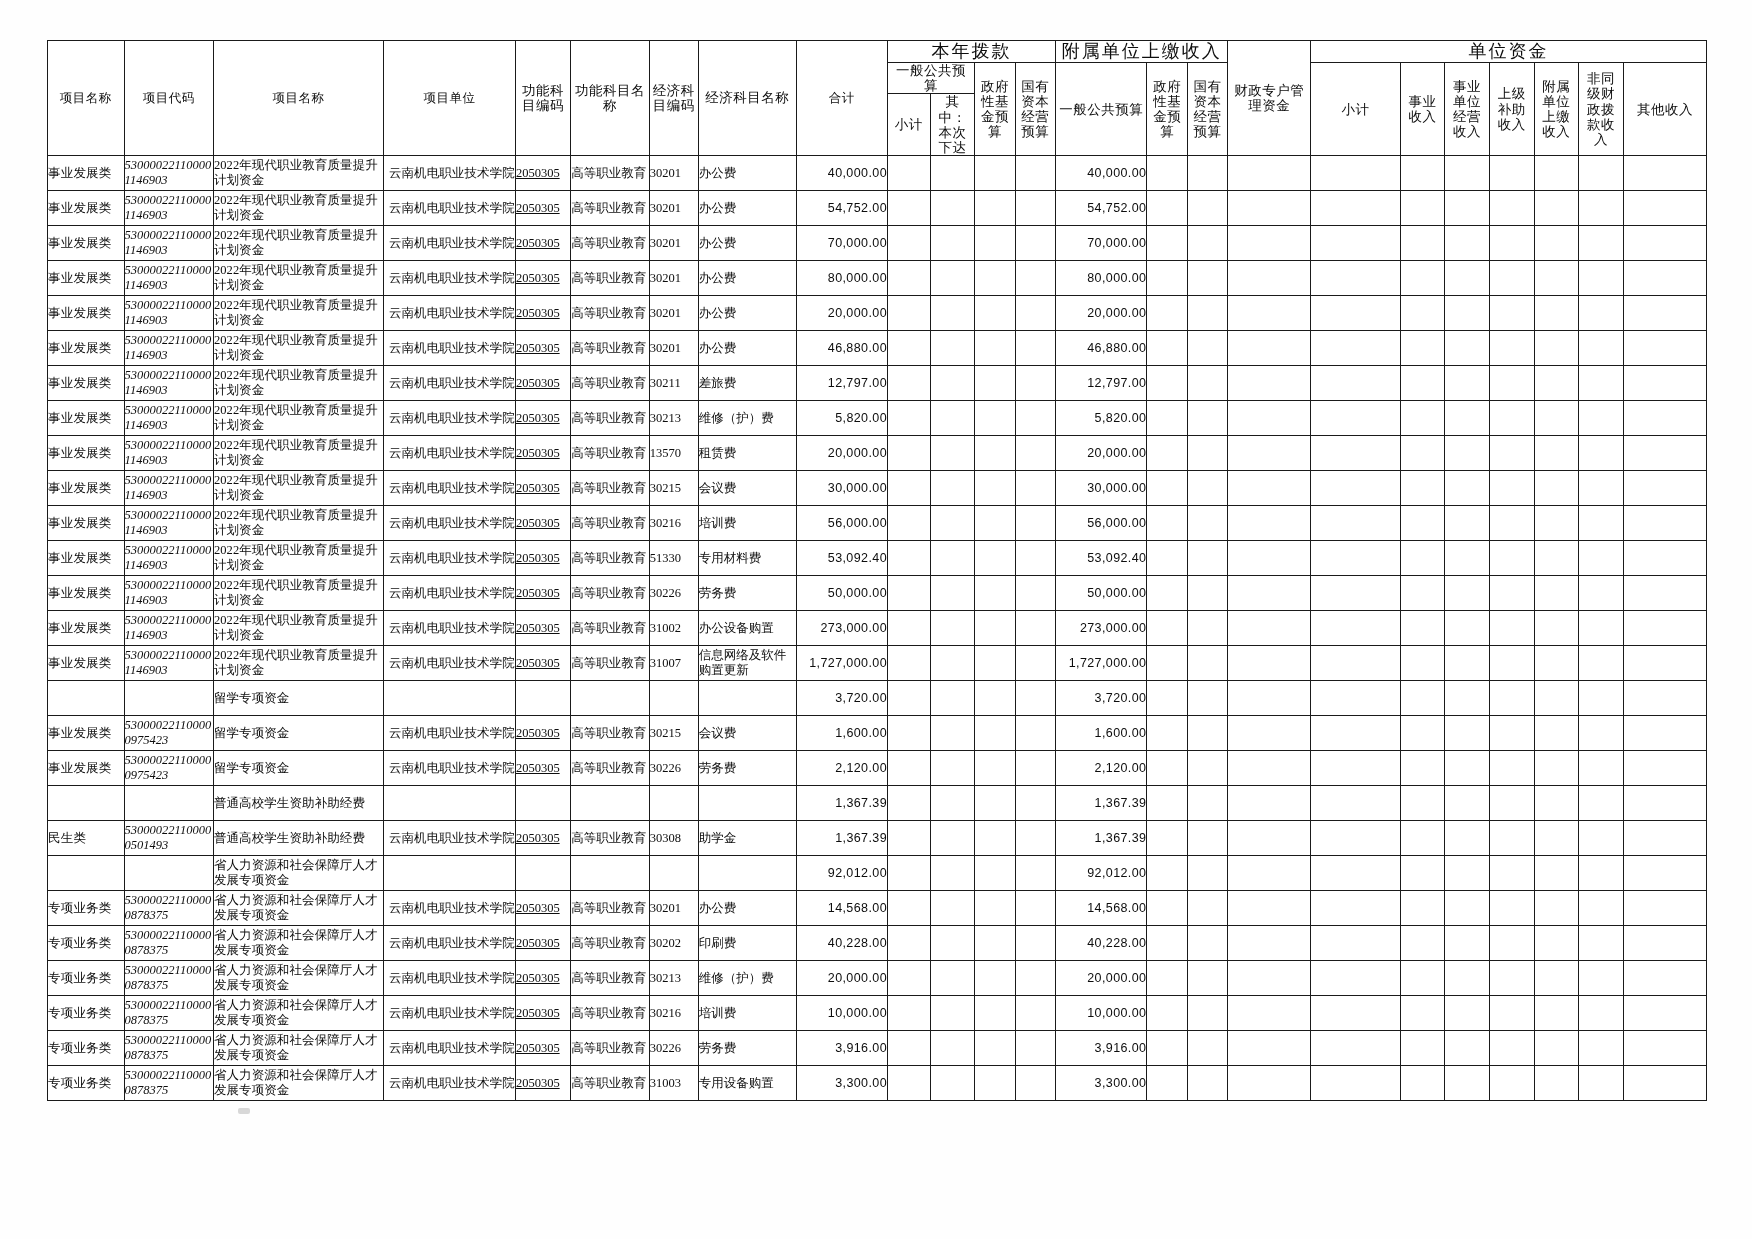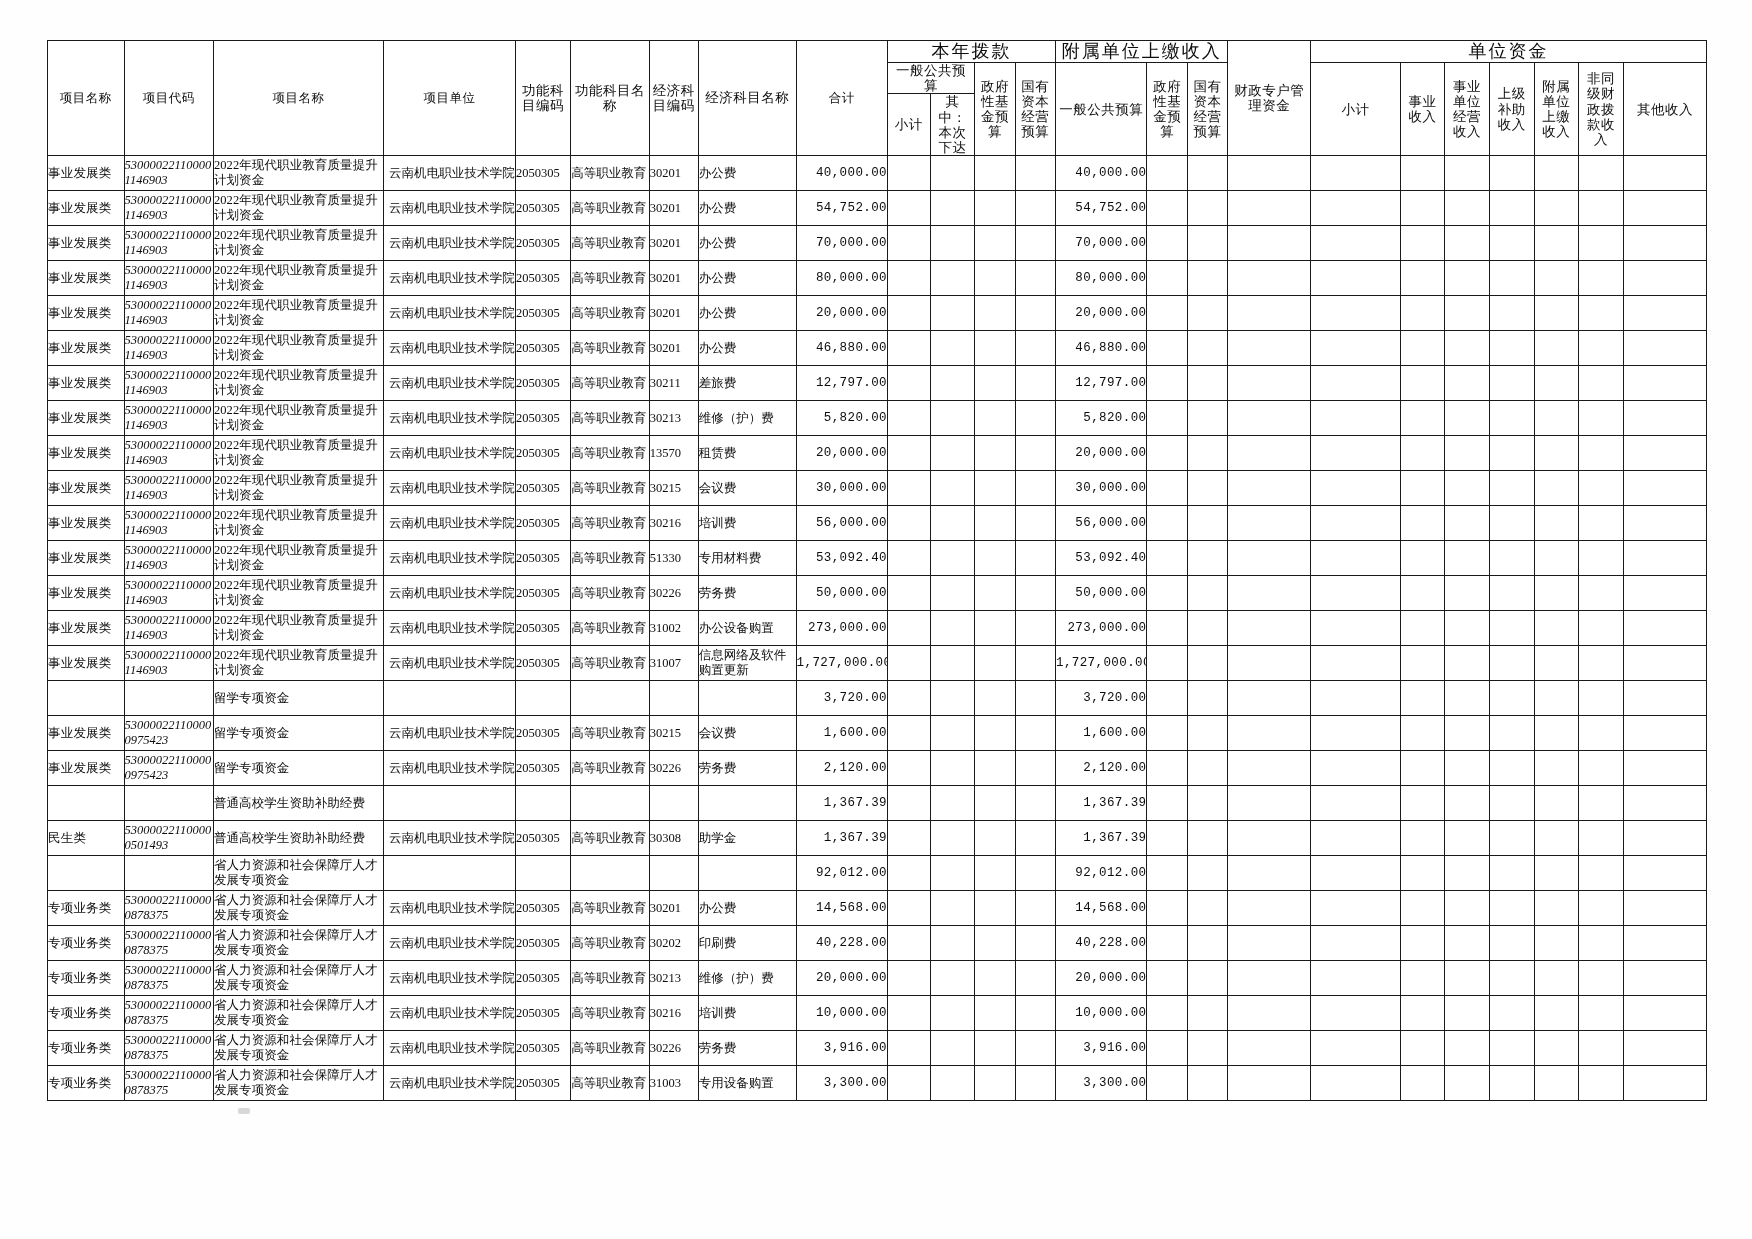--- a/index.html
+++ b/index.html
@@ -67,29 +67,29 @@
   }
   
   tbody td {
     height: 34px;
     padding: 2px 3px;
   }
   td.cat { font-size: 12.5px; letter-spacing: 0.2px; white-space: nowrap; }
   td.code { font-size: 11.5px; line-height: 1.3; word-break: break-all; font-style: italic; }
   td.pname { font-size: 12.5px; line-height: 1.3; letter-spacing: 0.1px; font-family: Liberation Serif, serif; }
   td.unit { font-size: 12.5px; white-space: nowrap; letter-spacing: 0.1px; text-align: right; }
-  td.fcode { font-size: 11.5px; }
+  td.fcode { font-size: 11.5px; text-decoration: underline; }
   td.fname { font-size: 12.5px; }
   td.ecode { font-size: 11.5px; }
   td.ename { font-size: 12.5px; line-height: 1.3; }
   td.num {
     text-align: right;
     padding-right: 6px;
     font-size: 12.5px;
-    font-family: Liberation Mono, monospace;
+    font-family: Liberation Sans, sans-serif;
     letter-spacing: 0.4px;
     vertical-align: bottom;
     padding-bottom: 4px;
   }
   td.blank { }
   
   col.c-cat { width: 72px; }
   col.c-code { width: 84px; }
   col.c-pname { width: 160px; }
   col.c-unit { width: 124px; }

